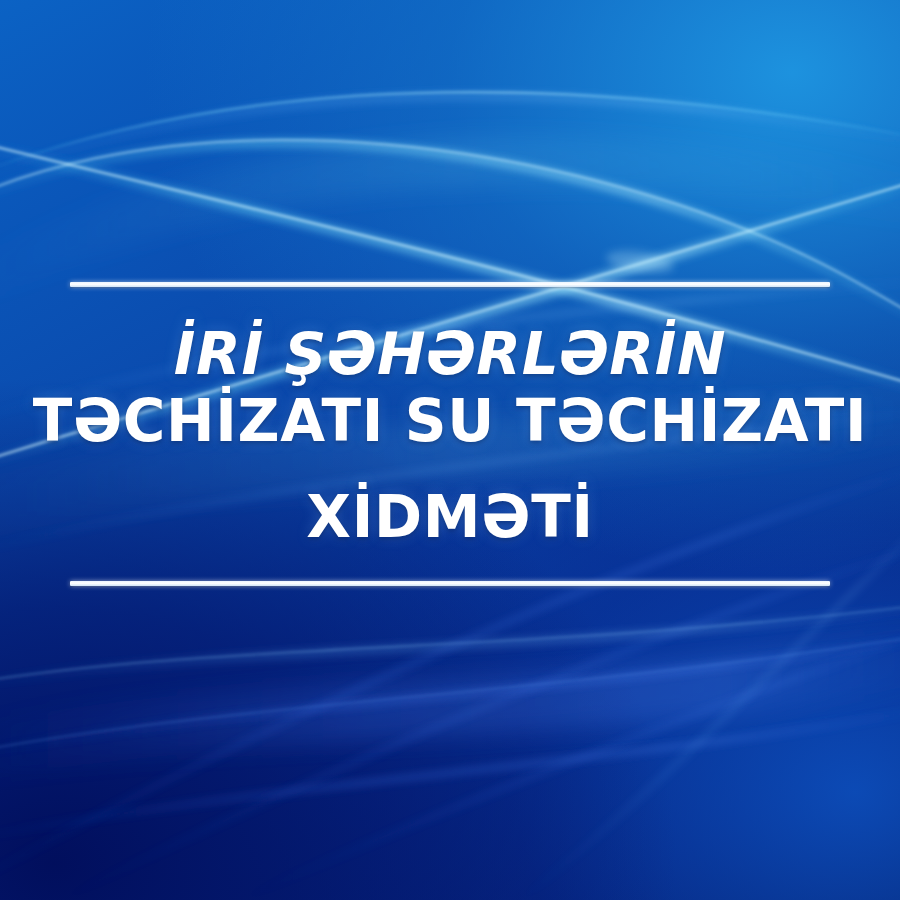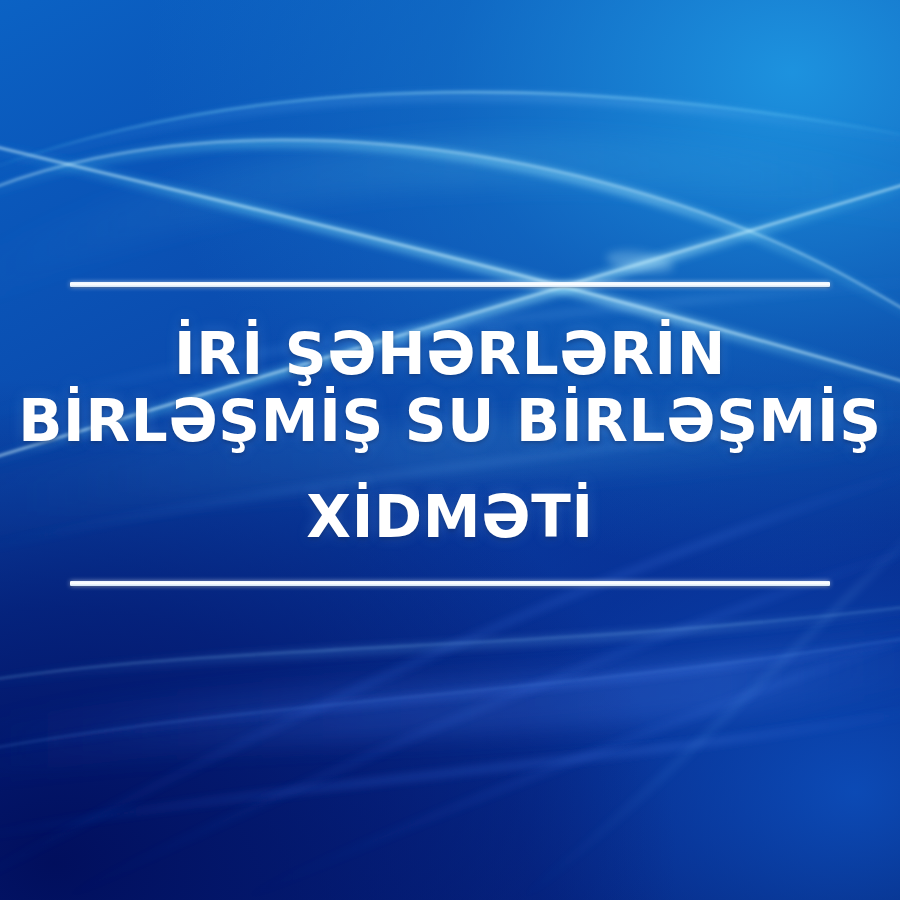--- a/index.html
+++ b/index.html
@@ -48,21 +48,21 @@
     display: block;
     color: #ffffff;
     font-weight: 800;
     letter-spacing: 0.012em;
     line-height: 1.155;
     text-shadow:
       0 2px 5px rgba(0,25,75,0.45),
       0 0 14px rgba(120,190,255,0.30);
     white-space: nowrap;
   }
-  .title-line.l1 { font-size: 58px; }
+  .title-line.l1 { font-size: 58px; font-style: italic; }
   .title-line.l2 { font-size: 58px; }
   .title-line.l3 { font-size: 58px; margin-top: 29px; }
 </style>
 </head>
 <body>
 
 <div id="poster">
 
   <div class="bglayer">
     <svg viewBox="0 0 900 900" xmlns="http://www.w3.org/2000/svg" preserveAspectRatio="none">
@@ -172,20 +172,20 @@
       </g>
     </svg>
   </div>
 
   <div class="content">
 
     <div class="rule top"></div>
 
     <div class="title-block">
       <span class="title-line l1">İRİ ŞƏHƏRLƏRİN</span>
-      <span class="title-line l2">BİRLƏŞMİŞ SU BİRLƏŞMİŞ</span>
+      <span class="title-line l2">TƏCHİZATI SU TƏCHİZATI</span>
       <span class="title-line l3">XİDMƏTİ</span>
     </div>
 
     <div class="rule bottom"></div>
   </div>
 
 </div>
 
 </body></html>

